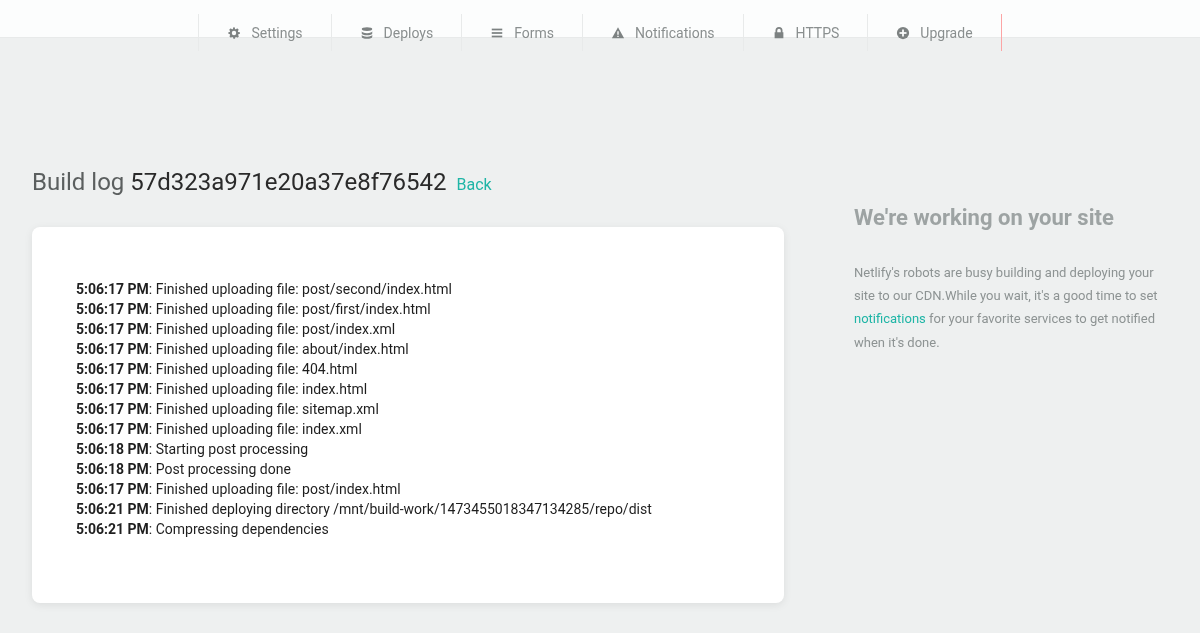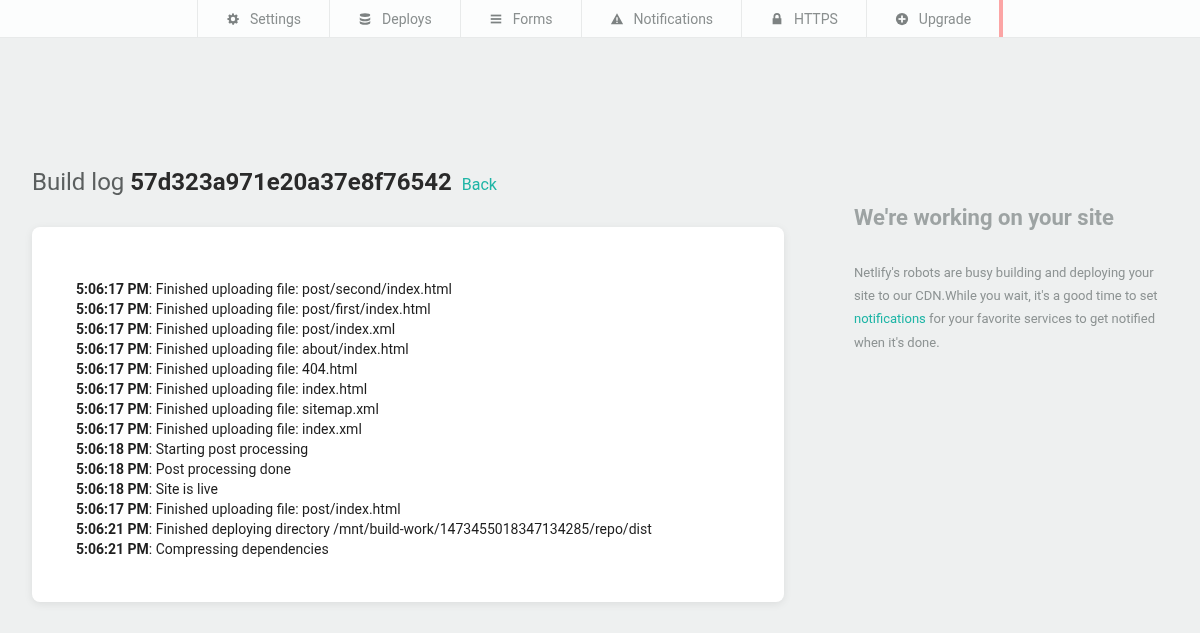--- a/index.html
+++ b/index.html
@@ -17,35 +17,36 @@
     .nav-bar {
       background: #fcfdfd;
       display: flex;
       justify-content: center;
       height: 38px;
       border-bottom: 1px solid #e8eaea;
     }
     .nav-inner {
       display: flex;
       height: 100%;
+      margin-top: 14px;
     }
     .nav-item {
       display: flex;
       align-items: center;
       justify-content: center;
       gap: 10px;
       padding: 0 28px;
       border-left: 1px solid #e8eaea;
       cursor: pointer;
       color: #8a8f8f;
       font-size: 14px;
       white-space: nowrap;
     }
     .nav-item:last-child {
-      border-right: 4px solid #fca5a5;
+      border-right: 1px solid #fca5a5;
     }
     .nav-item .icon {
       color: #7d8282;
       display: flex;
       align-items: center;
       justify-content: center;
       width: 14px;
       height: 14px;
     }
     .nav-item .icon svg {
@@ -67,36 +68,36 @@
       padding-top: 4px;
     }
     .page-title {
       font-size: 24px;
       color: #5b5f5f;
       font-weight: 400;
       margin-bottom: 30px;
       line-height: 1.2;
     }
     .page-title .build-id {
-      font-weight: 700;
+      font-weight: 400;
       color: #2a2a2a;
     }
     .back-link {
       color: #1fb5a6;
       font-size: 16px;
       text-decoration: none;
       margin-left: 4px;
       cursor: pointer;
       vertical-align: baseline;
     }
     .log-card {
       background: #ffffff;
       border-radius: 8px;
       box-shadow: 0 2px 8px rgba(0,0,0,0.08);
-      padding: 52px 44px 43px 44px;
+      padding: 52px 44px 64px 44px;
     }
     .log-line {
       font-size: 14px;
       line-height: 20px;
       color: #1e1e1e;
       font-family: -apple-system, BlinkMacSystemFont, "Segoe UI", Roboto, Helvetica, Arial, sans-serif;
       white-space: nowrap;
     }
     .log-line .ts {
       font-weight: 700;
@@ -203,21 +204,20 @@
     <div class="log-line"><span class="ts">5:06:17 PM</span><span>: Finished uploading file: post/second/index.html</span></div>
         <div class="log-line"><span class="ts">5:06:17 PM</span><span>: Finished uploading file: post/first/index.html</span></div>
         <div class="log-line"><span class="ts">5:06:17 PM</span><span>: Finished uploading file: post/index.xml</span></div>
         <div class="log-line"><span class="ts">5:06:17 PM</span><span>: Finished uploading file: about/index.html</span></div>
         <div class="log-line"><span class="ts">5:06:17 PM</span><span>: Finished uploading file: 404.html</span></div>
         <div class="log-line"><span class="ts">5:06:17 PM</span><span>: Finished uploading file: index.html</span></div>
         <div class="log-line"><span class="ts">5:06:17 PM</span><span>: Finished uploading file: sitemap.xml</span></div>
         <div class="log-line"><span class="ts">5:06:17 PM</span><span>: Finished uploading file: index.xml</span></div>
         <div class="log-line"><span class="ts">5:06:18 PM</span><span>: Starting post processing</span></div>
         <div class="log-line"><span class="ts">5:06:18 PM</span><span>: Post processing done</span></div>
-        <div class="log-line"><span class="ts">5:06:18 PM</span><span>: Site is live</span></div>
         <div class="log-line"><span class="ts">5:06:17 PM</span><span>: Finished uploading file: post/index.html</span></div>
         <div class="log-line"><span class="ts">5:06:21 PM</span><span>: Finished deploying directory /mnt/build-work/1473455018347134285/repo/dist</span></div>
         <div class="log-line"><span class="ts">5:06:21 PM</span><span>: Compressing dependencies</span></div>
       </div>
   </div>
 
   <div class="side-col">
     <h2 class="side-title">We're working on your site</h2>
     <p class="side-body">
       <span>Netlify's robots are busy building and deploying your site to our CDN.While you wait, it's a good time to set </span><a>notifications</a><span> for your favorite services to get notified when it's done.</span>

